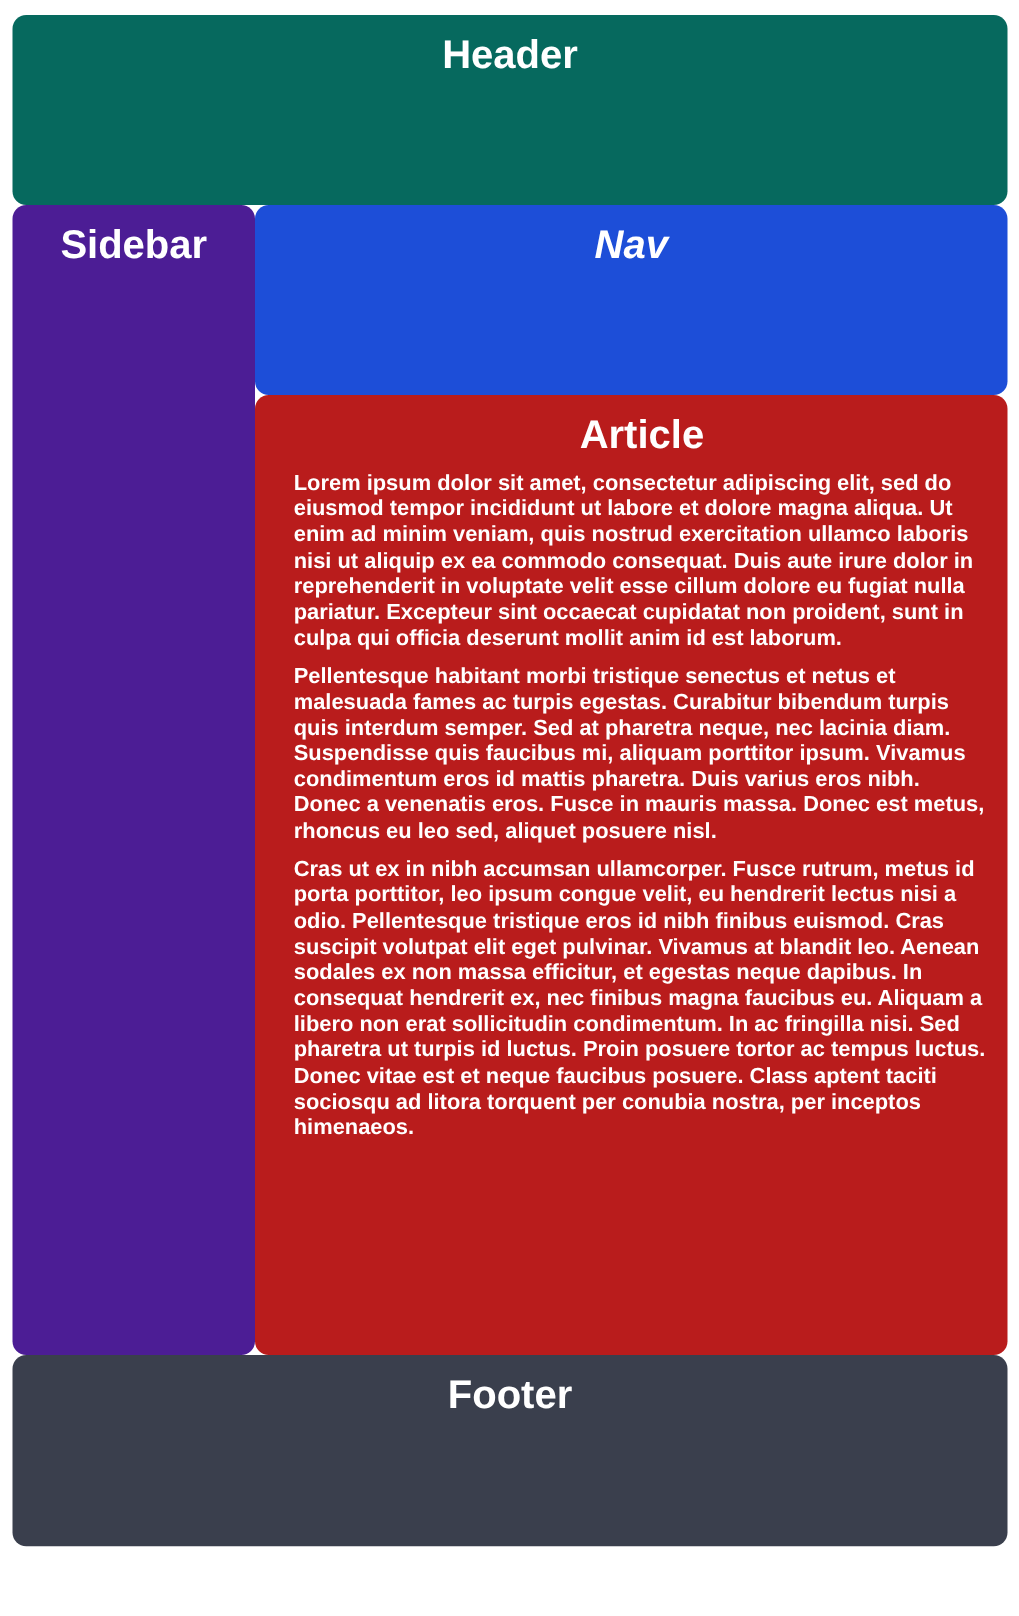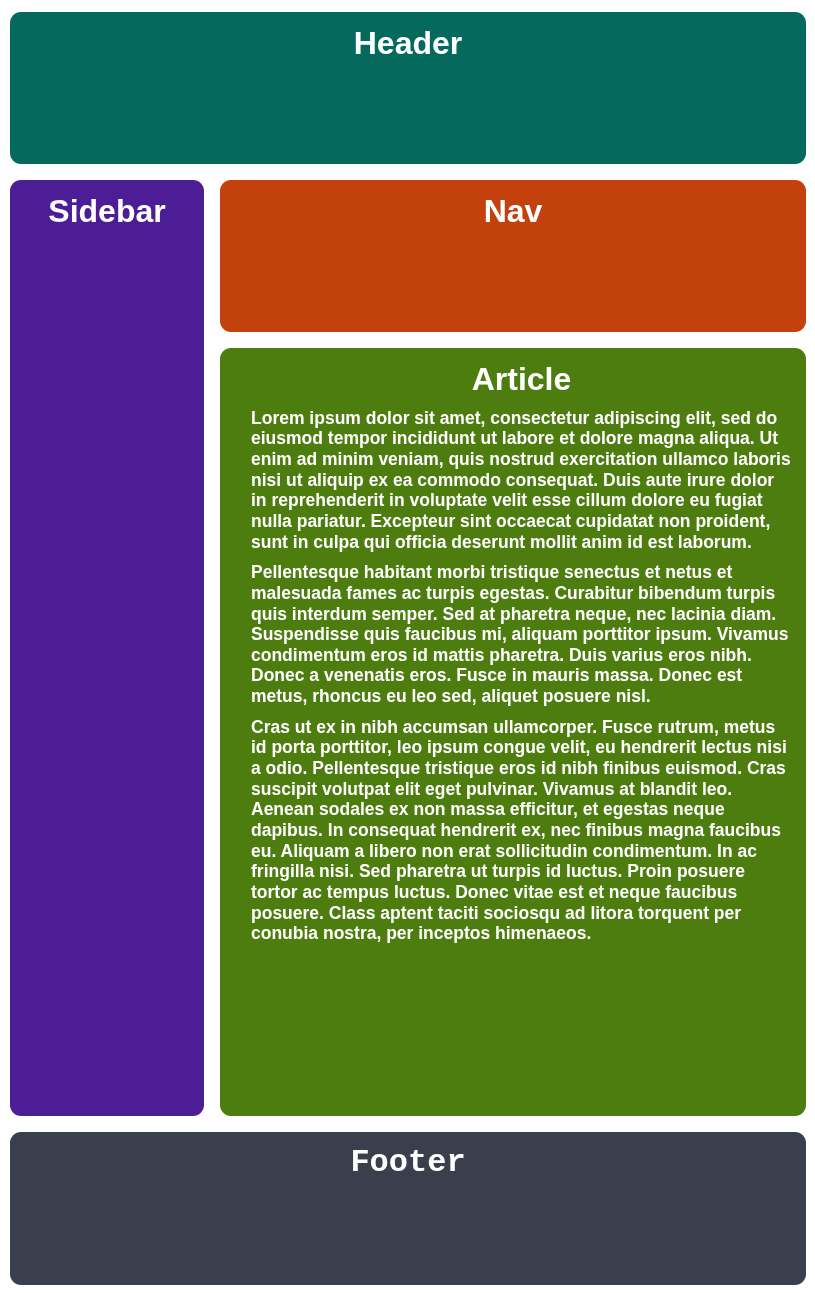--- a/index.html
+++ b/index.html
@@ -9,21 +9,20 @@
     height: 1293px;
     font-family: "Liberation Sans", sans-serif;
     font-weight: bold;
     overflow: hidden;
   }
   .layout {
     display: grid;
     width: 815px;
     height: 994px;
     padding: 12px 9px 8px 10px;
-    gap: 16px;
     grid-template-columns: 194px 1fr;
     grid-template-rows: 152px 152px 768px 153px;
     grid-template-areas:
       "header  header"
       "sidebar nav"
       "sidebar article"
       "footer  footer";
   }
   .box {
     border-radius: 11px;
@@ -35,46 +34,46 @@
     margin: 0;
     font-size: 32px;
     line-height: 1.15;
     text-align: center;
     font-weight: bold;
   }
   .area-header  { grid-area: header; }
   .area-sidebar { grid-area: sidebar; }
   .area-nav     { grid-area: nav; }
   .area-article { grid-area: article; }
-  .area-footer  { grid-area: footer; font-family: Liberation Mono, monospace; }
+  .area-footer  { grid-area: footer; }
   .area-article p {
     margin: 10px 0;
     font-size: 17.5px;
     line-height: 1.18;
     text-align: left;
   }
 </style>
 </head>
 <body>
 
 <div class="layout">
 
   <header class="box area-header" style="background-color: rgb(6, 105, 94);">
     <h1>Header</h1>
   </header>
 
   <aside class="box area-sidebar" style="background-color: #4c1d95;">
     <h1>Sidebar</h1>
   </aside>
 
-  <nav class="box area-nav" style="background-color: #c2410c;">
+  <nav class="box area-nav" style="background-color: #1d4ed8; font-style: italic;">
     <h1>Nav</h1>
   </nav>
 
-  <article class="box area-article" style="background-color: #4d7c0f; padding-left: 31px;">
+  <article class="box area-article" style="background-color: #b91c1c; padding-left: 31px;">
     <h1>Article</h1>
     <p>Lorem ipsum dolor sit amet, consectetur adipiscing elit, sed do eiusmod tempor incididunt ut labore et dolore magna aliqua. Ut enim ad minim veniam, quis nostrud exercitation ullamco laboris nisi ut aliquip ex ea commodo consequat. Duis aute irure dolor in reprehenderit in voluptate velit esse cillum dolore eu fugiat nulla pariatur. Excepteur sint occaecat cupidatat non proident, sunt in culpa qui officia deserunt mollit anim id est laborum.</p>
     <p>Pellentesque habitant morbi tristique senectus et netus et malesuada fames ac turpis egestas. Curabitur bibendum turpis quis interdum semper. Sed at pharetra neque, nec lacinia diam. Suspendisse quis faucibus mi, aliquam porttitor ipsum. Vivamus condimentum eros id mattis pharetra. Duis varius eros nibh. Donec a venenatis eros. Fusce in mauris massa. Donec est metus, rhoncus eu leo sed, aliquet posuere nisl.</p>
     <p>Cras ut ex in nibh accumsan ullamcorper. Fusce rutrum, metus id porta porttitor, leo ipsum congue velit, eu hendrerit lectus nisi a odio. Pellentesque tristique eros id nibh finibus euismod. Cras suscipit volutpat elit eget pulvinar. Vivamus at blandit leo. Aenean sodales ex non massa efficitur, et egestas neque dapibus. In consequat hendrerit ex, nec finibus magna faucibus eu. Aliquam a libero non erat sollicitudin condimentum. In ac fringilla nisi. Sed pharetra ut turpis id luctus. Proin posuere tortor ac tempus luctus. Donec vitae est et neque faucibus posuere. Class aptent taciti sociosqu ad litora torquent per conubia nostra, per inceptos himenaeos.</p>
   </article>
 
   <footer class="box area-footer" style="background-color: rgb(58, 63, 77);">
     <h1>Footer</h1>
   </footer>
 

